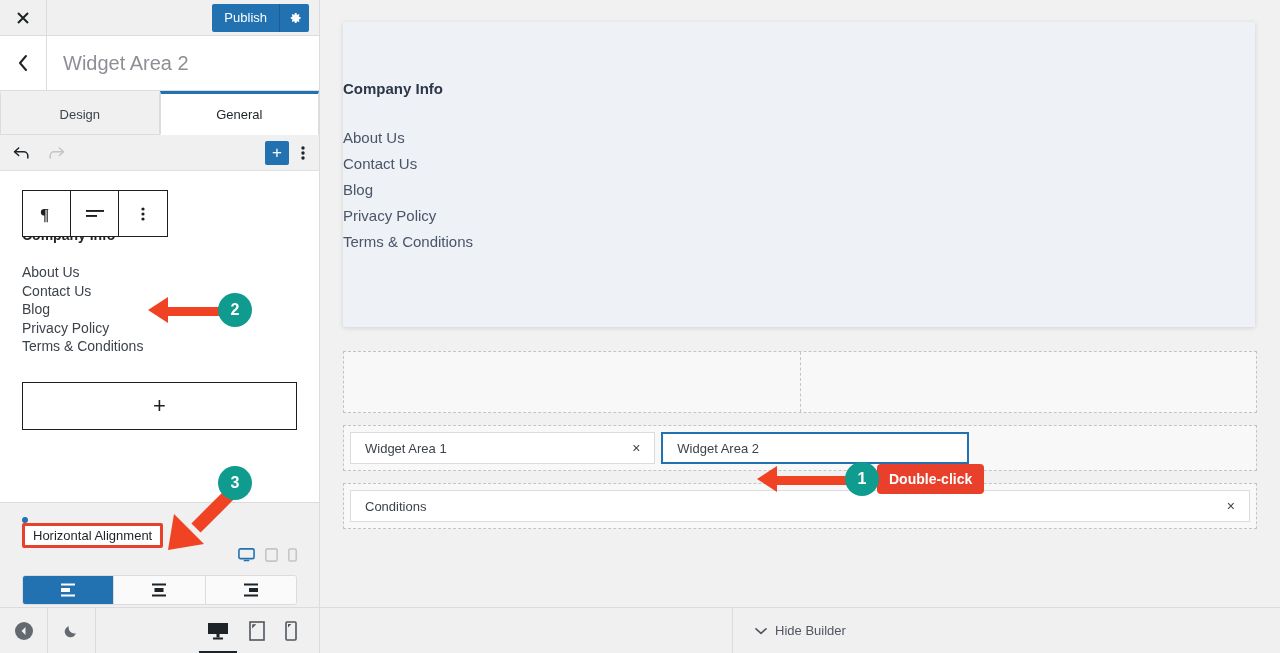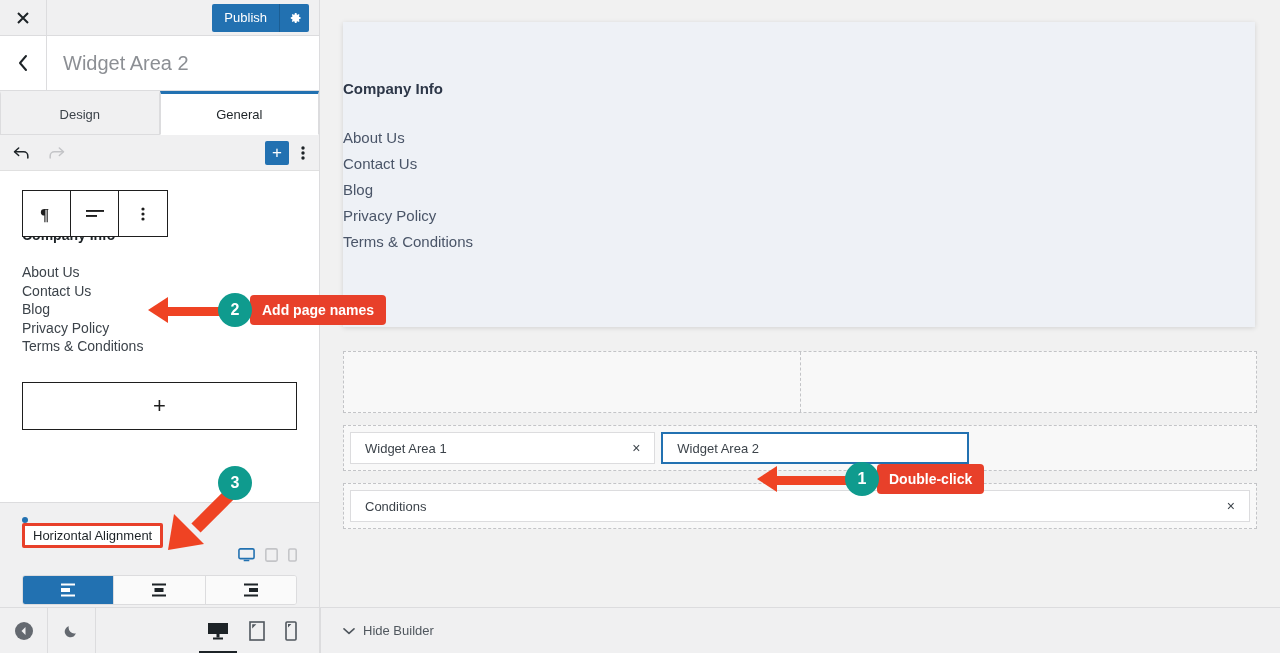--- a/index.html
+++ b/index.html
@@ -204,21 +204,21 @@
     font-size: 13px; color: #3c434a; margin-right: 6px; cursor: pointer; gap: 43px;
   }
   .widget-chip:last-child { margin-right: 0; }
   .widget-chip.selected { border: 2px solid #2271b1; }
   .chip-x { margin-left: auto; color: #3c434a; font-size: 14px; cursor: pointer; }
   .chip-slot-empty { flex: 1; }
   
   .rp-footer {
     position: absolute; left: 0; bottom: 0; width: 960px; height: 46px;
     background: #f0f0f1; border-top: 1px solid #dcdcde;
-    display: flex; align-items: center; justify-content: flex-start;
+    display: flex; align-items: center; justify-content: center;
   }
   .hide-builder {
     display: flex; align-items: center; gap: 8px; padding: 0 22px;
     font-size: 13px; color: #50575e; cursor: pointer; height: 100%;
     border-left: 1px solid #dcdcde;
   }
 
   
   .callout { position: absolute; display: flex; align-items: center; z-index: 50; }
   .co-num {
@@ -493,21 +493,20 @@
     <div class="co-num">1</div>
     <div class="co-label">Double-click</div>
   </div>
 
   <div class="callout" style="left:148px; top:293px;">
     <div class="co-arrow" style="width:74px;">
       <span class="shaft" style="width:56px;"></span>
       <span class="head"></span>
     </div>
     <div class="co-num">2</div>
-    <div class="co-label">Add page names</div>
   </div>
 
   <div style="position:absolute; left:150px; top:462px; z-index:50;">
     <svg width="110" height="90" viewBox="0 0 110 90" aria-hidden="true">
       <path d="M82 30 L46 66" stroke="#ef4323" stroke-width="13" stroke-linecap="butt"></path>
       <path d="M18 88 L24 52 L54 82 Z" fill="#ef4323"></path>
     </svg>
     <div class="co-num" style="position:absolute; left:68px; top:4px;">3</div>
   </div>
 

